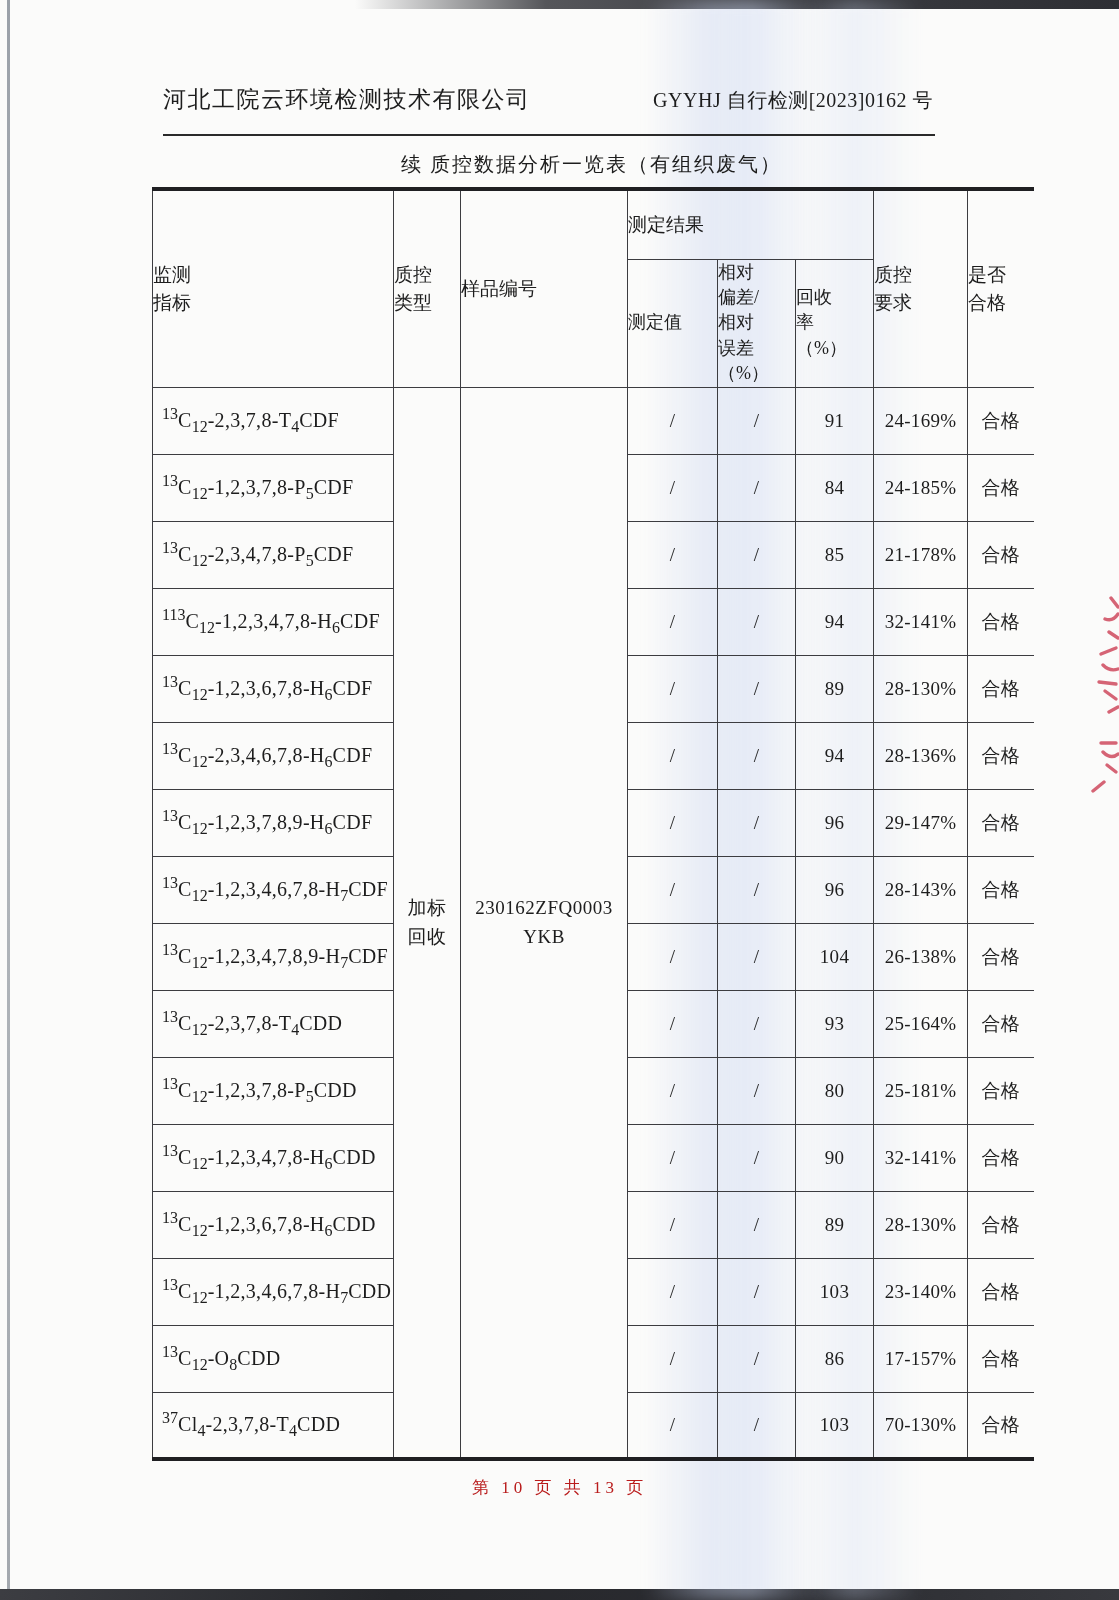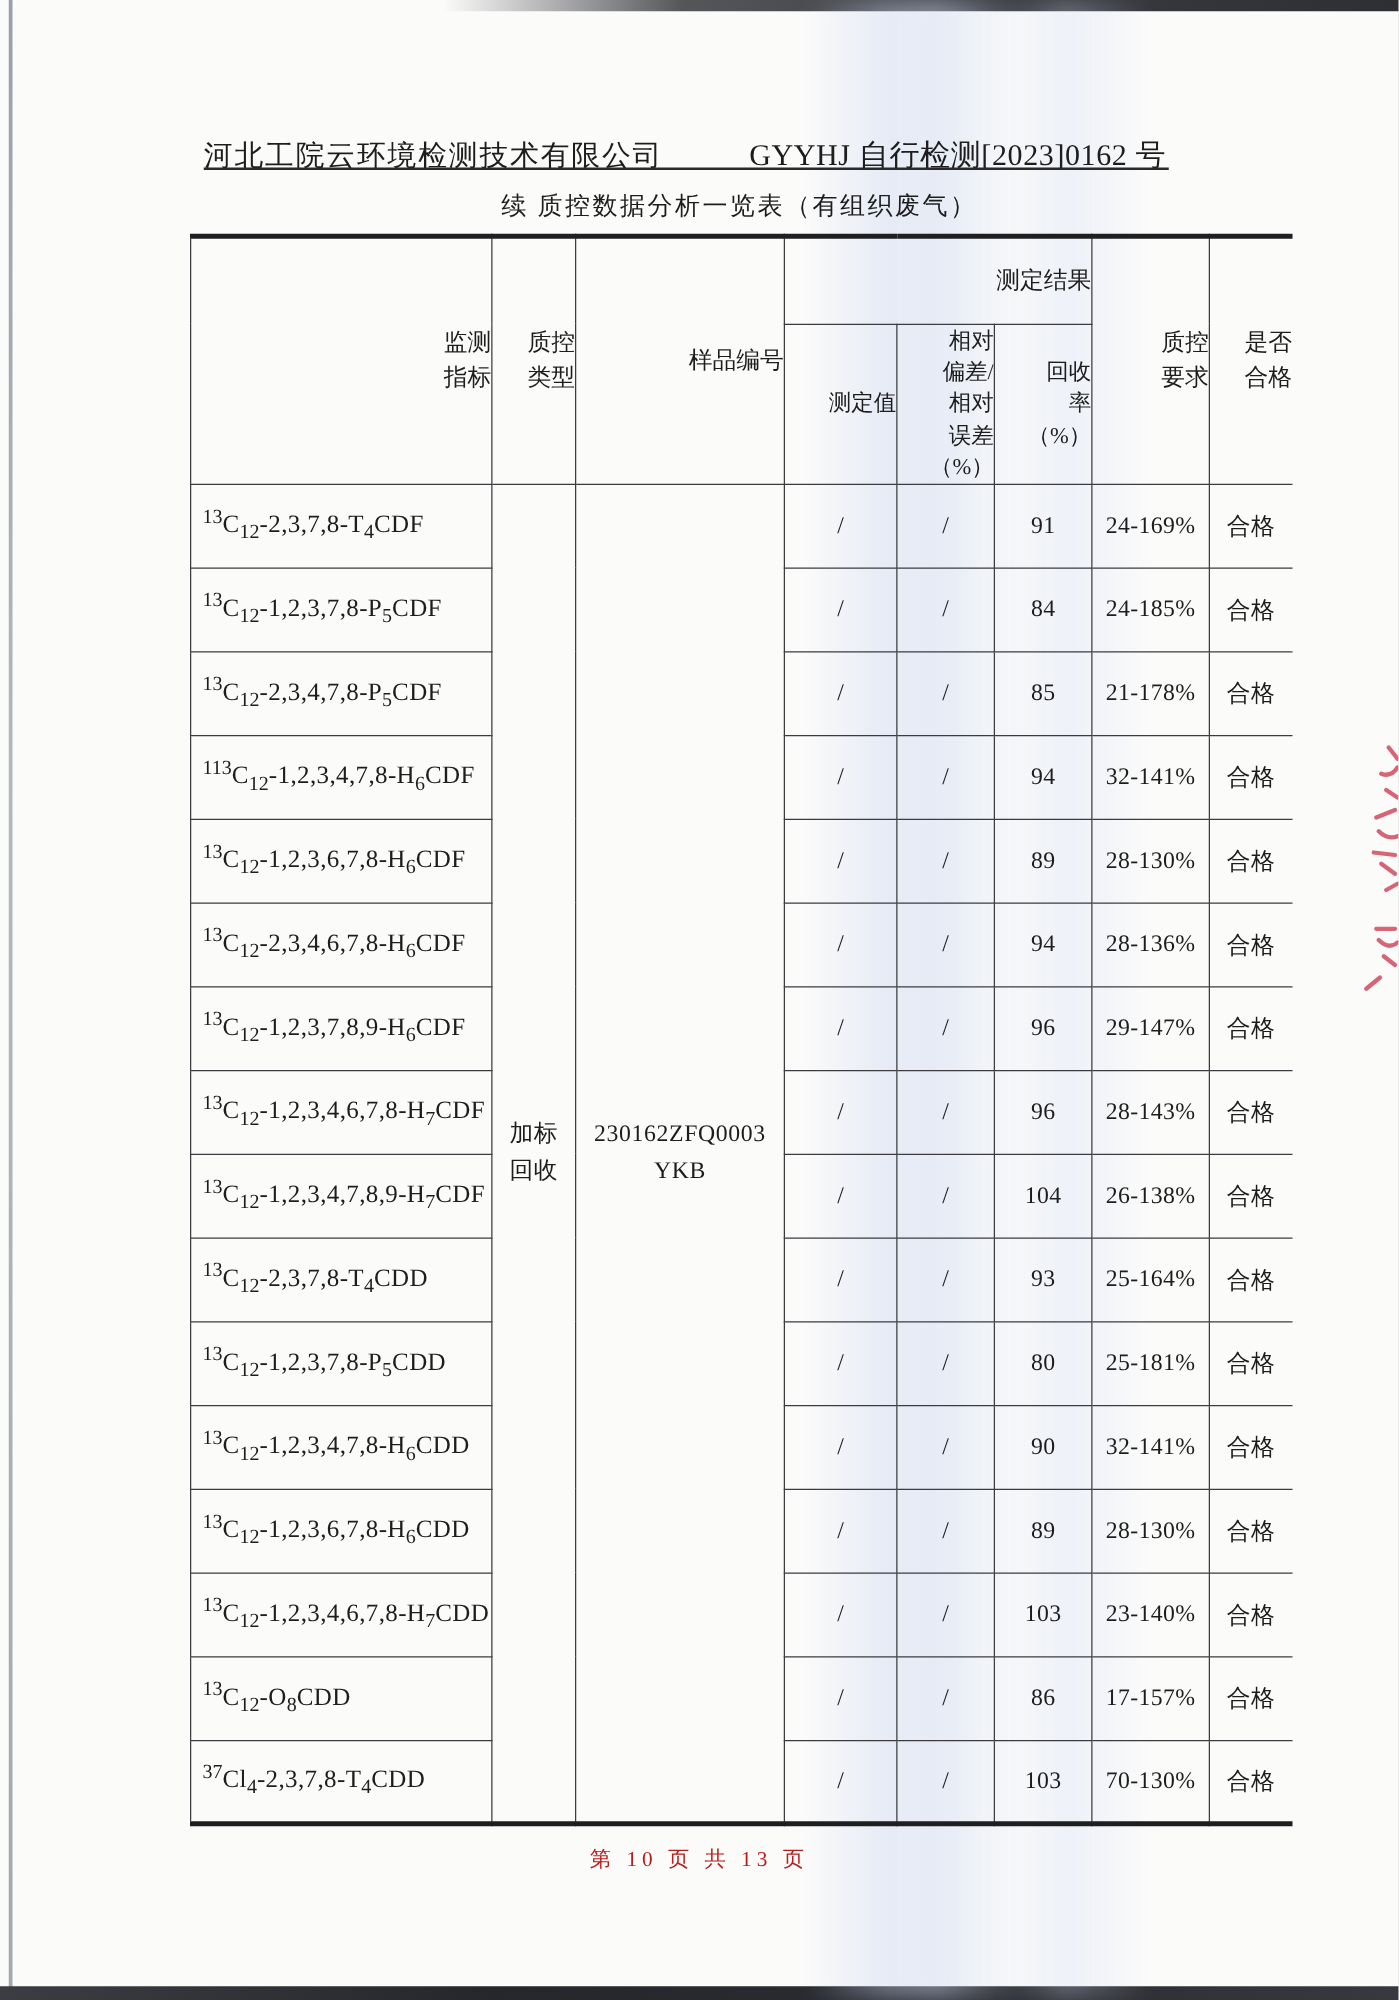--- a/index.html
+++ b/index.html
@@ -16,40 +16,40 @@
     background:linear-gradient(to right,rgba(70,70,75,0),#55565a 25%,#3a3b40 60%,#2e2f34);}
   .edge-bottom{position:absolute;bottom:0;left:0;width:100%;height:11px;
     background:linear-gradient(to right,#3c3d42,#26272b 35%,#2b2c31 70%,#38393e);}
   .smudge{position:absolute;top:0;bottom:0;pointer-events:none;filter:blur(7px);}
   .smudge.a{left:645px;width:175px;
     background:linear-gradient(to right,transparent,rgba(199,211,239,.38) 35%,rgba(205,216,242,.46) 60%,transparent);}
   .smudge.b{left:800px;width:120px;
     background:linear-gradient(to right,transparent,rgba(206,217,242,.30) 45%,transparent);}
   .stamp{position:absolute;left:1080px;top:592px;width:39px;height:212px;overflow:hidden;}
   
-  .doc-header{position:absolute;left:163px;top:108px;width:770px;
+  .doc-header{position:absolute;left:163px;top:84px;width:770px;
     display:flex;justify-content:space-between;align-items:baseline;}
   .company{font-size:23px;letter-spacing:1.5px;}
-  .doc-no{font-size:24px;letter-spacing:.5px;}
+  .doc-no{font-size:20px;letter-spacing:.5px;}
   .header-underline{position:absolute;left:163px;top:134px;width:772px;height:2px;background:#2a2a2a;}
   .doc-title{position:absolute;left:0;top:151px;width:100%;text-align:center;
     font-size:20px;letter-spacing:2px;padding-left:32px;}
   
   .qc-table{
     position:absolute;left:152px;top:187px;width:881px;
     border-collapse:collapse;table-layout:fixed;
     border-top:4px solid #1f1f22;border-bottom:4px solid #1f1f22;
   }
   .qc-table td,.qc-table th{
     border:1px solid #3c3c40;padding:0;vertical-align:middle;
     font-weight:normal;color:#1d1d1d;overflow:hidden;
   }
   .qc-table td:last-child,.qc-table th:last-child{border-right:none;}
   .qc-table td:first-child,.qc-table th:first-child{border-left:1px solid #3c3c40;}
-  .qc-table th{font-size:19px;text-align:right;line-height:1.45;white-space:pre-line;}
+  .qc-table th{font-size:19px;text-align:left;line-height:1.45;white-space:pre-line;}
   .qc-table .h-group{height:70px;}
   .qc-table .h-sub{height:128px;}
   .qc-table .h-sub th{font-size:18px;line-height:1.4;}
   .qc-table tbody tr{height:67px;}
   td.lbl{font-size:20px;text-align:left;padding-left:9px;letter-spacing:.3px;white-space:nowrap;}
   td.num{font-size:19px;text-align:center;letter-spacing:.3px;}
   td.merge{font-size:19px;text-align:center;line-height:1.55;white-space:pre-line;letter-spacing:.5px;}
   sup,sub{font-size:16px;letter-spacing:0;}
   sup{vertical-align:super;}sub{vertical-align:sub;text-align:center;}
   

